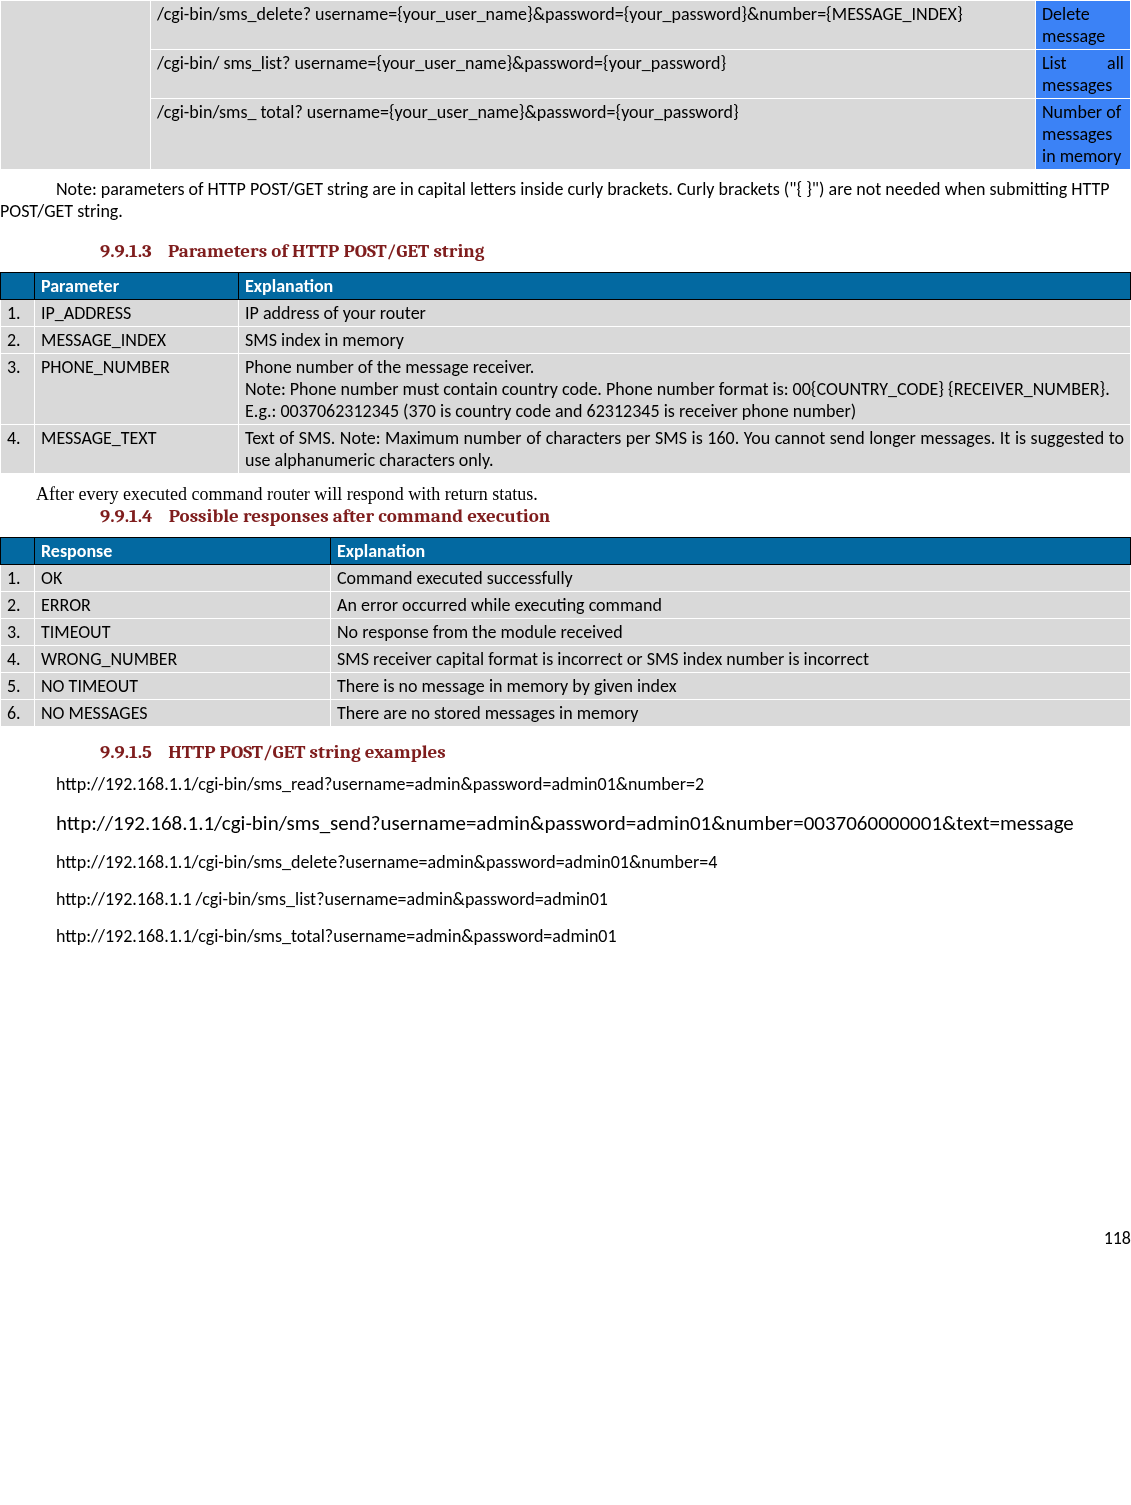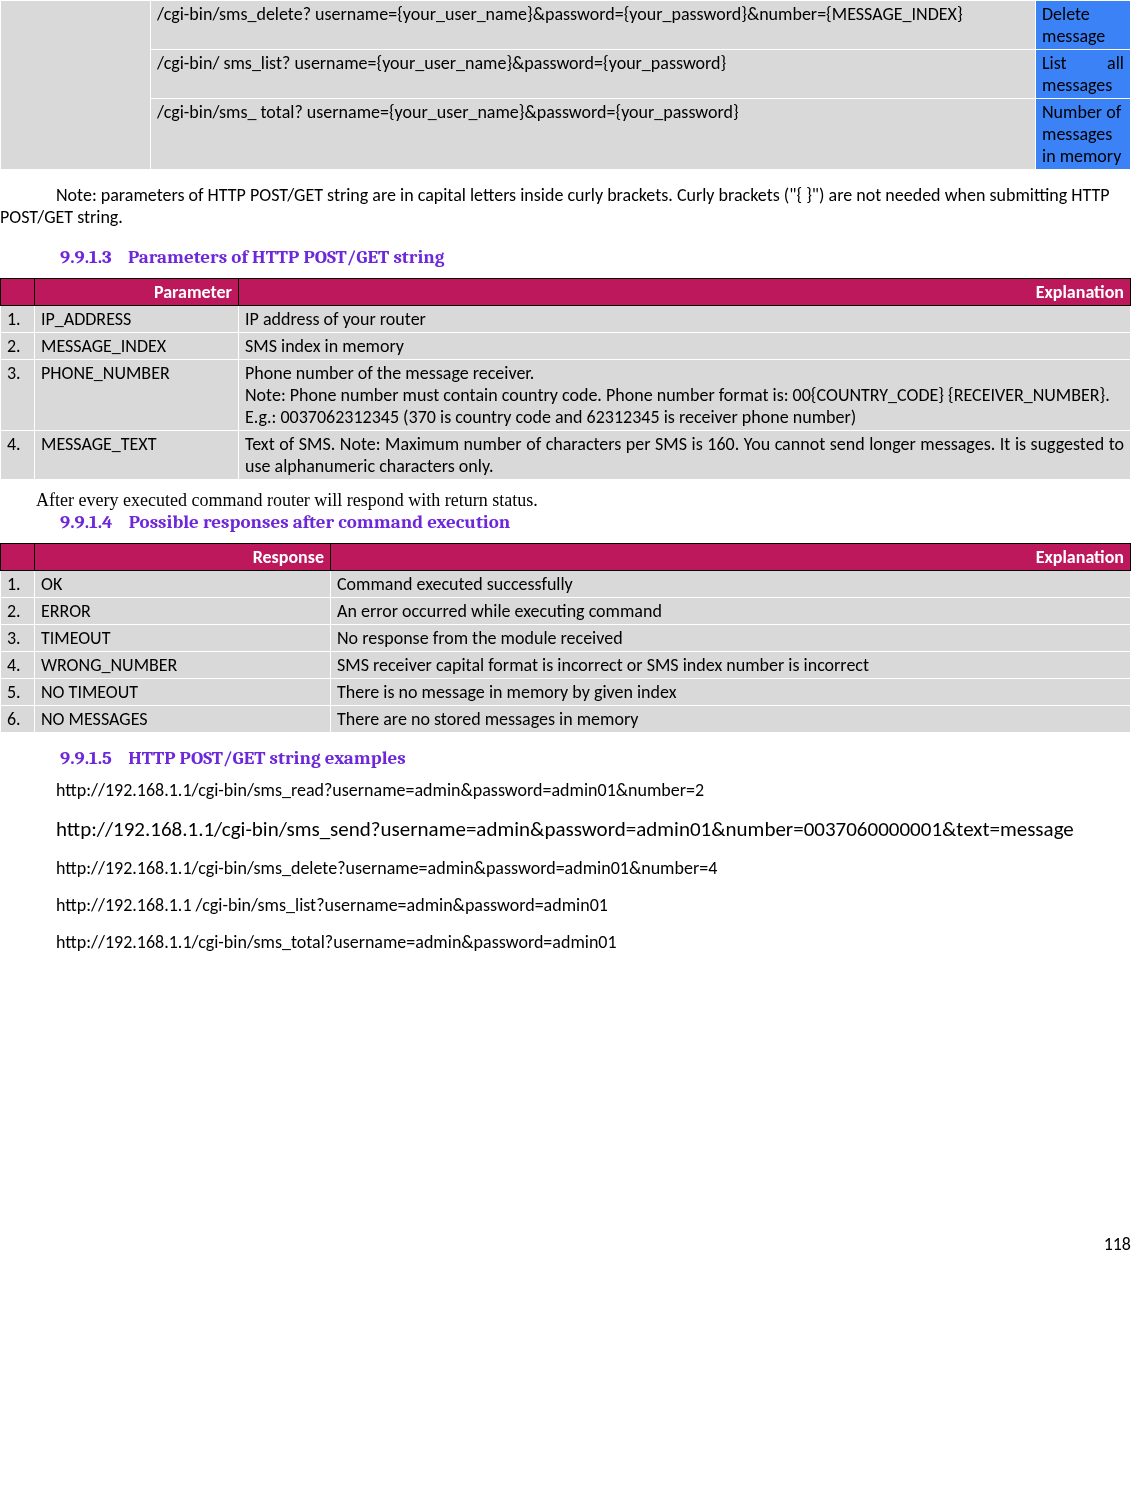--- a/index.html
+++ b/index.html
@@ -7,21 +7,21 @@
       width: 1131px;
       font-family: Calibri, Arial, sans-serif;
       font-size: 18px;
       color: #000;
       background: #fff;
       padding: 0;
     }
     .endpoint-table {
       width: 100%;
       border-collapse: collapse;
-      margin-bottom: 12px;
+      margin-bottom: 6px;
       padding-left: 13px;
     }
     .endpoint-table td {
       border: 1px solid #fff;
       padding: 2px 6px;
       vertical-align: top;
     }
     .endpoint-table .col-blank {
       width: 150px;
       background: #d9d9d9;
@@ -33,37 +33,37 @@
       width: 95px;
       background: #3b82f6;
     }
     .note-para {
       padding: 2px 0 18px 56px;
       text-indent: -56px;
     }
     .section-heading {
       font-family: Cambria, Georgia, serif;
       font-weight: bold;
-      color: #6d28d9;
+      color: #7f1d1d;
       font-size: 19px;
-      padding-left: 60px;
+      padding-left: 100px;
       margin-bottom: 10px;
     }
     .section-heading .num {
       margin-right: 12px;
     }
     .param-table {
       width: 100%;
       border-collapse: collapse;
       margin-bottom: 10px;
     }
     .param-table th {
-      background: #be185d;
+      background: #0369a1;
       color: #fff;
-      text-align: right;
+      text-align: left;
       padding: 2px 6px;
       font-weight: bold;
       border: 1px solid #000;
     }
     .param-table td {
       background: #d9d9d9;
       padding: 2px 6px;
       border: 1px solid #fff;
       vertical-align: top;
     }

